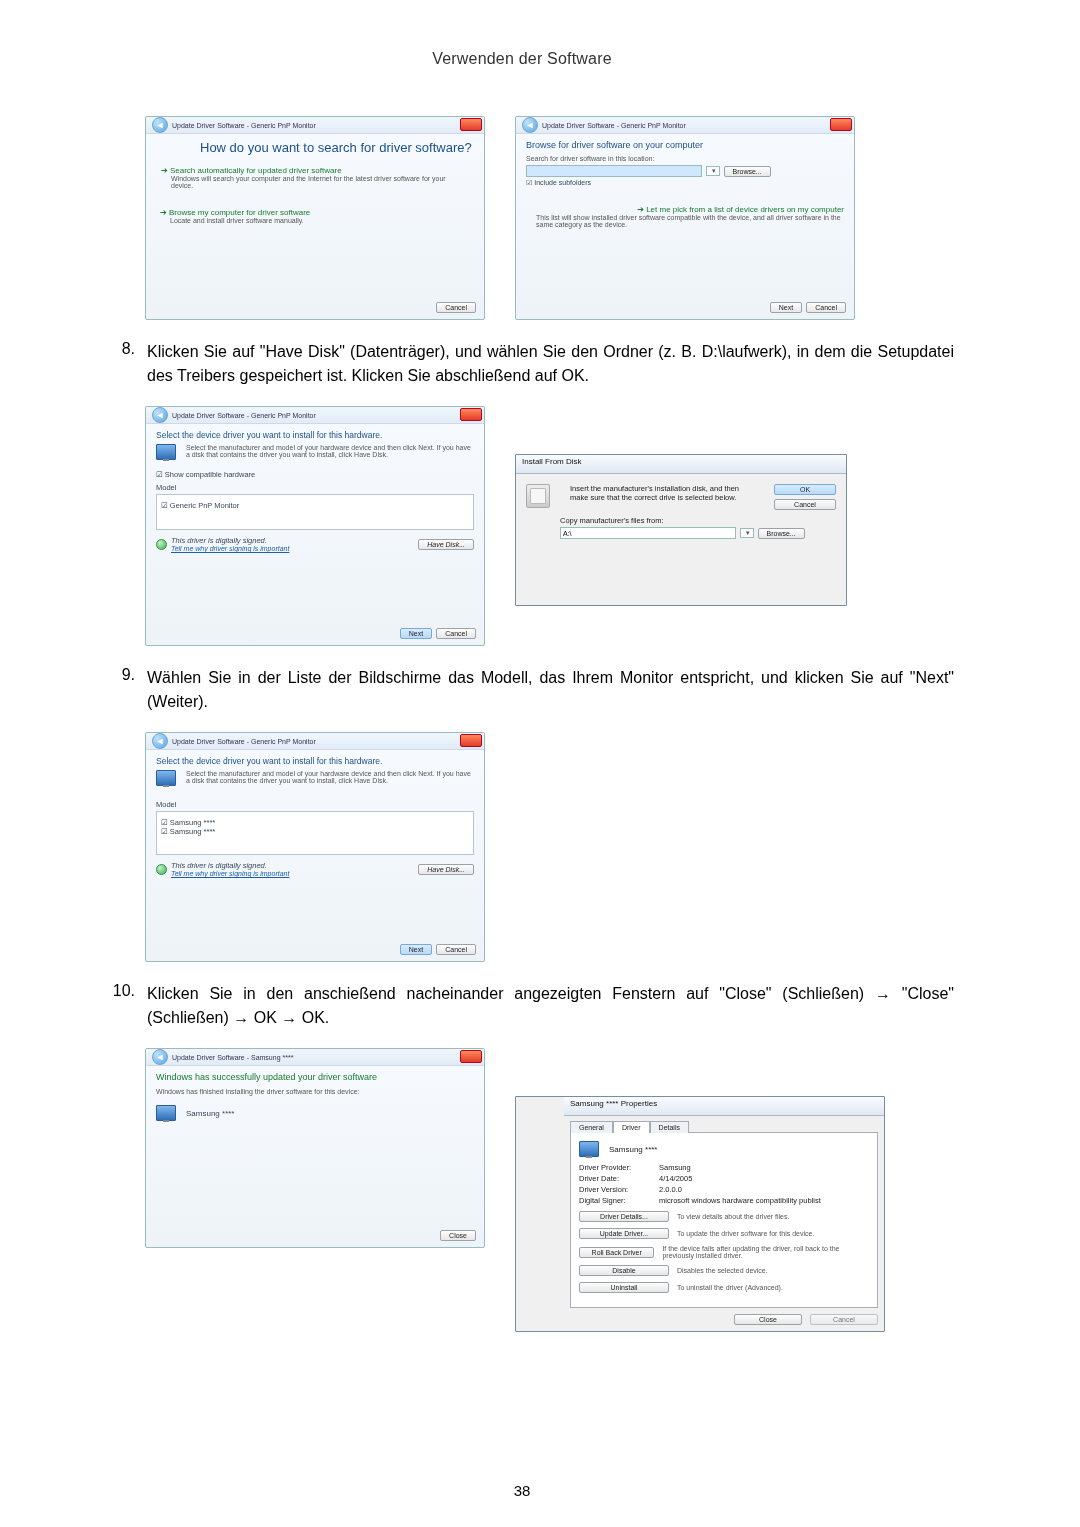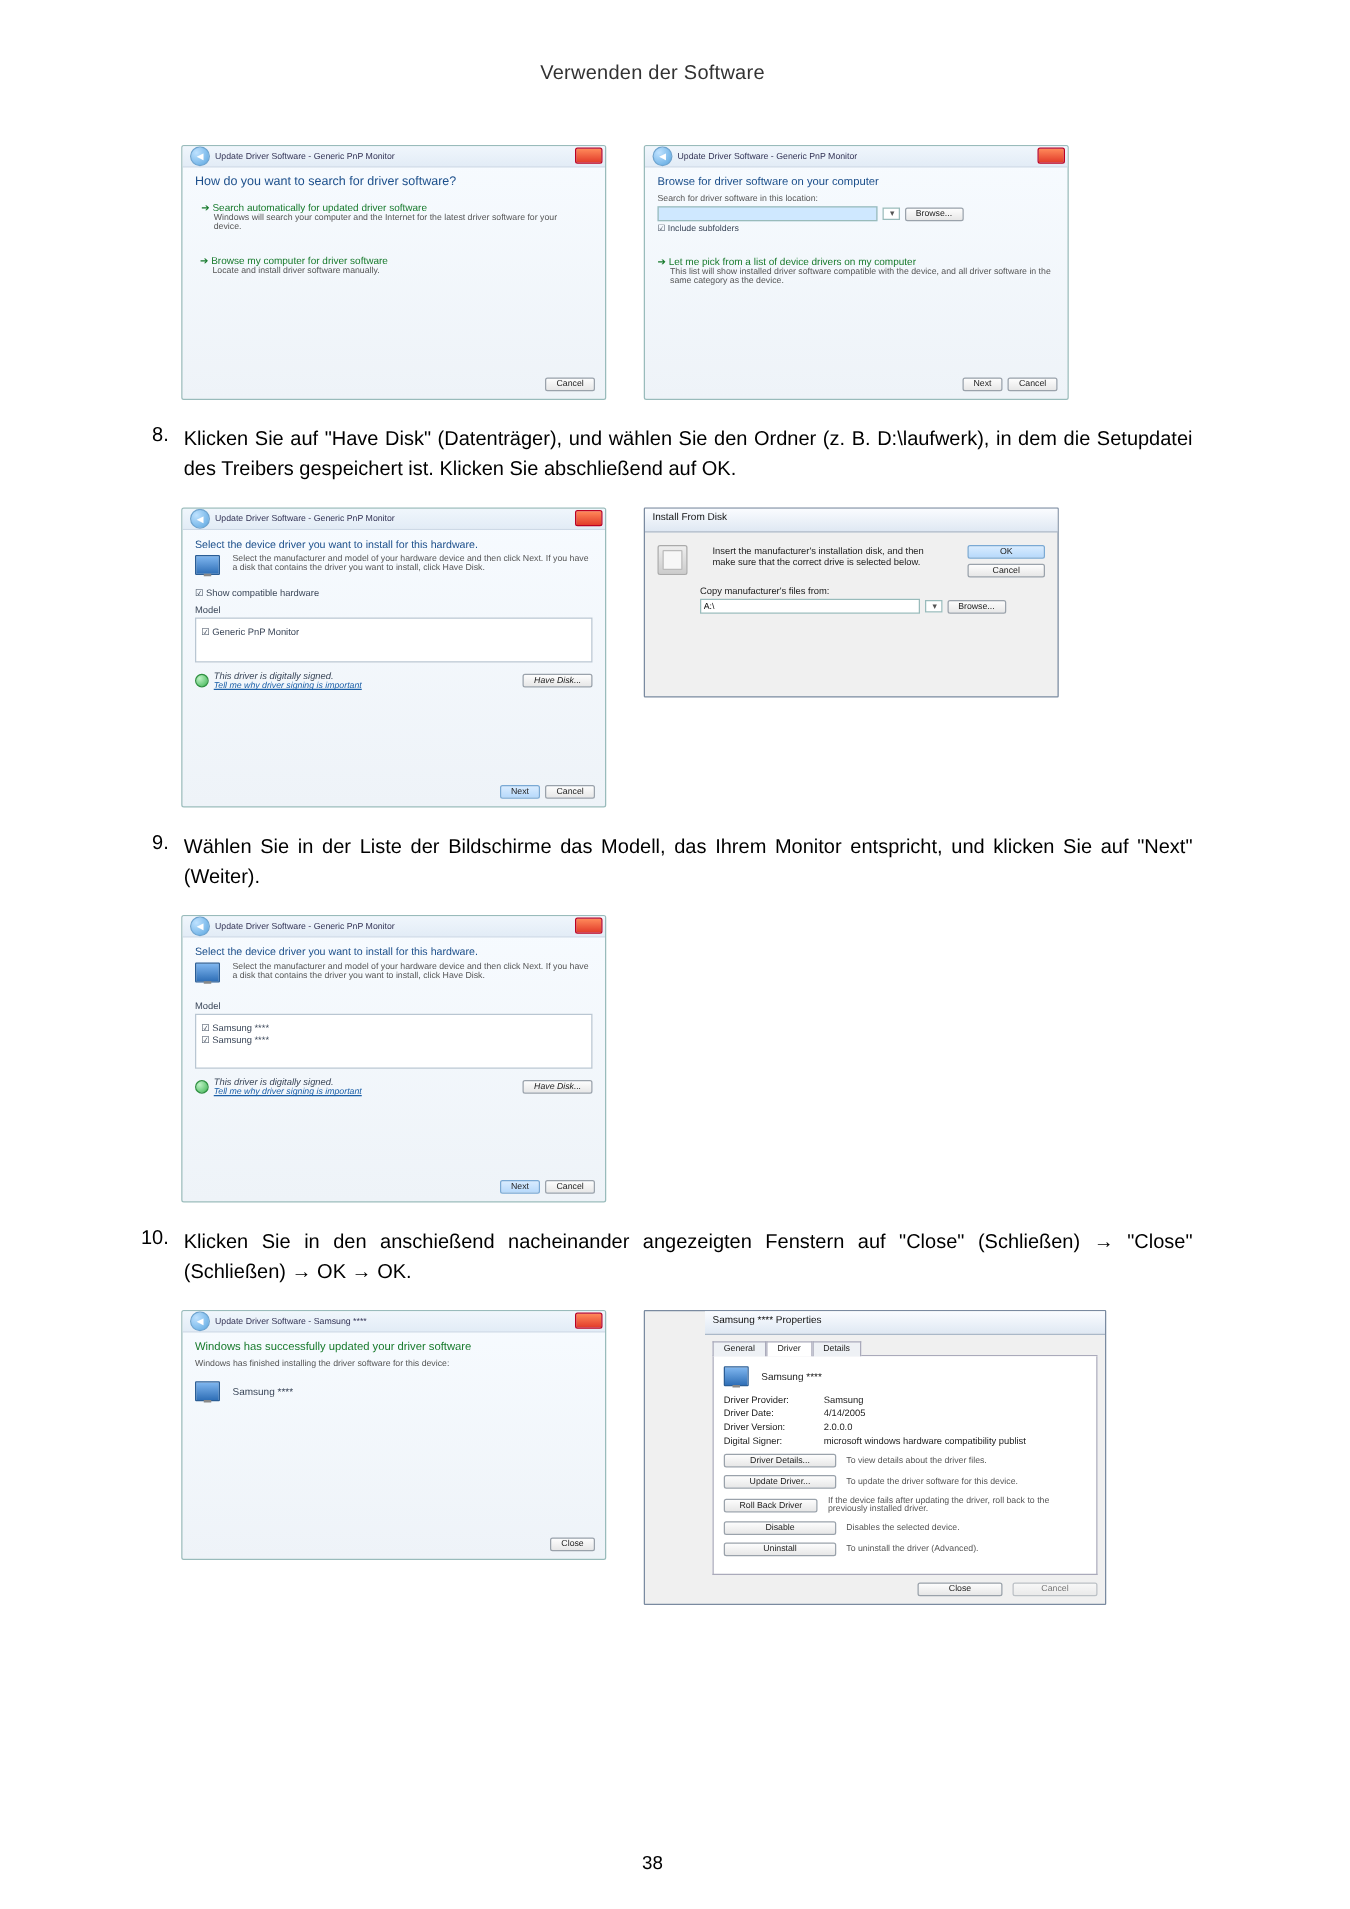--- a/index.html
+++ b/index.html
@@ -117,21 +117,21 @@
     border:1px solid #2f9041;display:inline-block;
   }
   .drop::after{content:"▾"; font-size:7px; margin-left:2px; color:#555;}
   .page-num{
     position:absolute; bottom:28px; left:0; right:0; text-align:center;
     font-size:15px; color:#000;
   }
   
   .dlg {
     background:#f0f0f0;border:1px solid #7a8aa0;border-radius:1px;
-    font-size:8px;color:#222;
+    font-size:8px;color:#222;margin-top:48px;
   }
   .dlg .titlebar{
     background:linear-gradient(#fafcff,#dfe8f3);
     border-bottom:1px solid #aab8c8;
     padding:2px 6px;font-size:8px;color:#111;position:relative;height:14px;
   }
   .dlg .titlebar .xred{position:absolute;right:2px;top:1px;}
   .dlg-body{display:flex;gap:20px;padding:10px 10px 6px 10px;}
   .dlg .hdd{
     width:22px;height:22px;background:linear-gradient(#eee,#ccc);
@@ -168,21 +168,21 @@
 
   <div class="fig-row">
 
     <div class="shot" style="width:340px;height:204px;">
       <div class="bar">
           <span class="back">◄</span>
           <span>Update Driver Software - Generic PnP Monitor</span>
           <span class="xred"></span>
         </div>
       <div class="body">
-        <span class="blue-head" style="font-size:10px;color:#1c4f8b;">How do you want to search for driver software?</span>
+        <span class="blue-head" style="font-size:13px;color:#1c4f8b;margin-left:44px;">How do you want to search for driver software?</span>
         <div style="border:1px solid transparent;padding:6px 4px;">
           <span class="green-link" style="color:#177a2c;font-size:8px;">➔ <span>Search automatically for updated driver software</span></span>
           <span class="tiny" style="display:block;margin-left:10px;">Windows will search your computer and the Internet for the latest driver software for your device.</span>
         </div>
         <div style="padding:6px 4px;margin-top:6px;">
           <span class="green-link" style="color:#177a2c;font-size:8px;">➔ <span>Browse my computer for driver software</span></span>
           <span class="tiny" style="display:block;margin-left:10px;">Locate and install driver software manually.</span>
         </div>
       </div>
       <div class="foot">
@@ -203,21 +203,21 @@
           <div class="field">
             <input type="text" style="width: 170px; background: rgb(207, 232, 255);">
             <span class="drop" style="font-size:7px;border:1px solid #9bb;padding:0 3px;background:#fff;"></span>
             <span class="btn">Browse...</span>
           </div>
           <div style="font-size:7px;margin-top:2px;">
             <span>☑ </span><span>Include subfolders</span>
           </div>
         </div>
         <div style="margin-top:18px;">
-          <span class="green-link" style="color:#177a2c;font-size:8px;">➔ <span>Let me pick from a list of device drivers on my computer</span></span>
+          <span class="green-link" style="color:#177a2c;font-size:8px;text-align:right;">➔ <span>Let me pick from a list of device drivers on my computer</span></span>
           <span class="tiny" style="display:block;margin-left:10px;">This list will show installed driver software compatible with the device, and all driver software in the same category as the device.</span>
         </div>
       </div>
       <div class="foot">
         <span class="btn">Next</span>
         <span class="btn">Cancel</span>
       </div>
     </div>
   </div>
 

